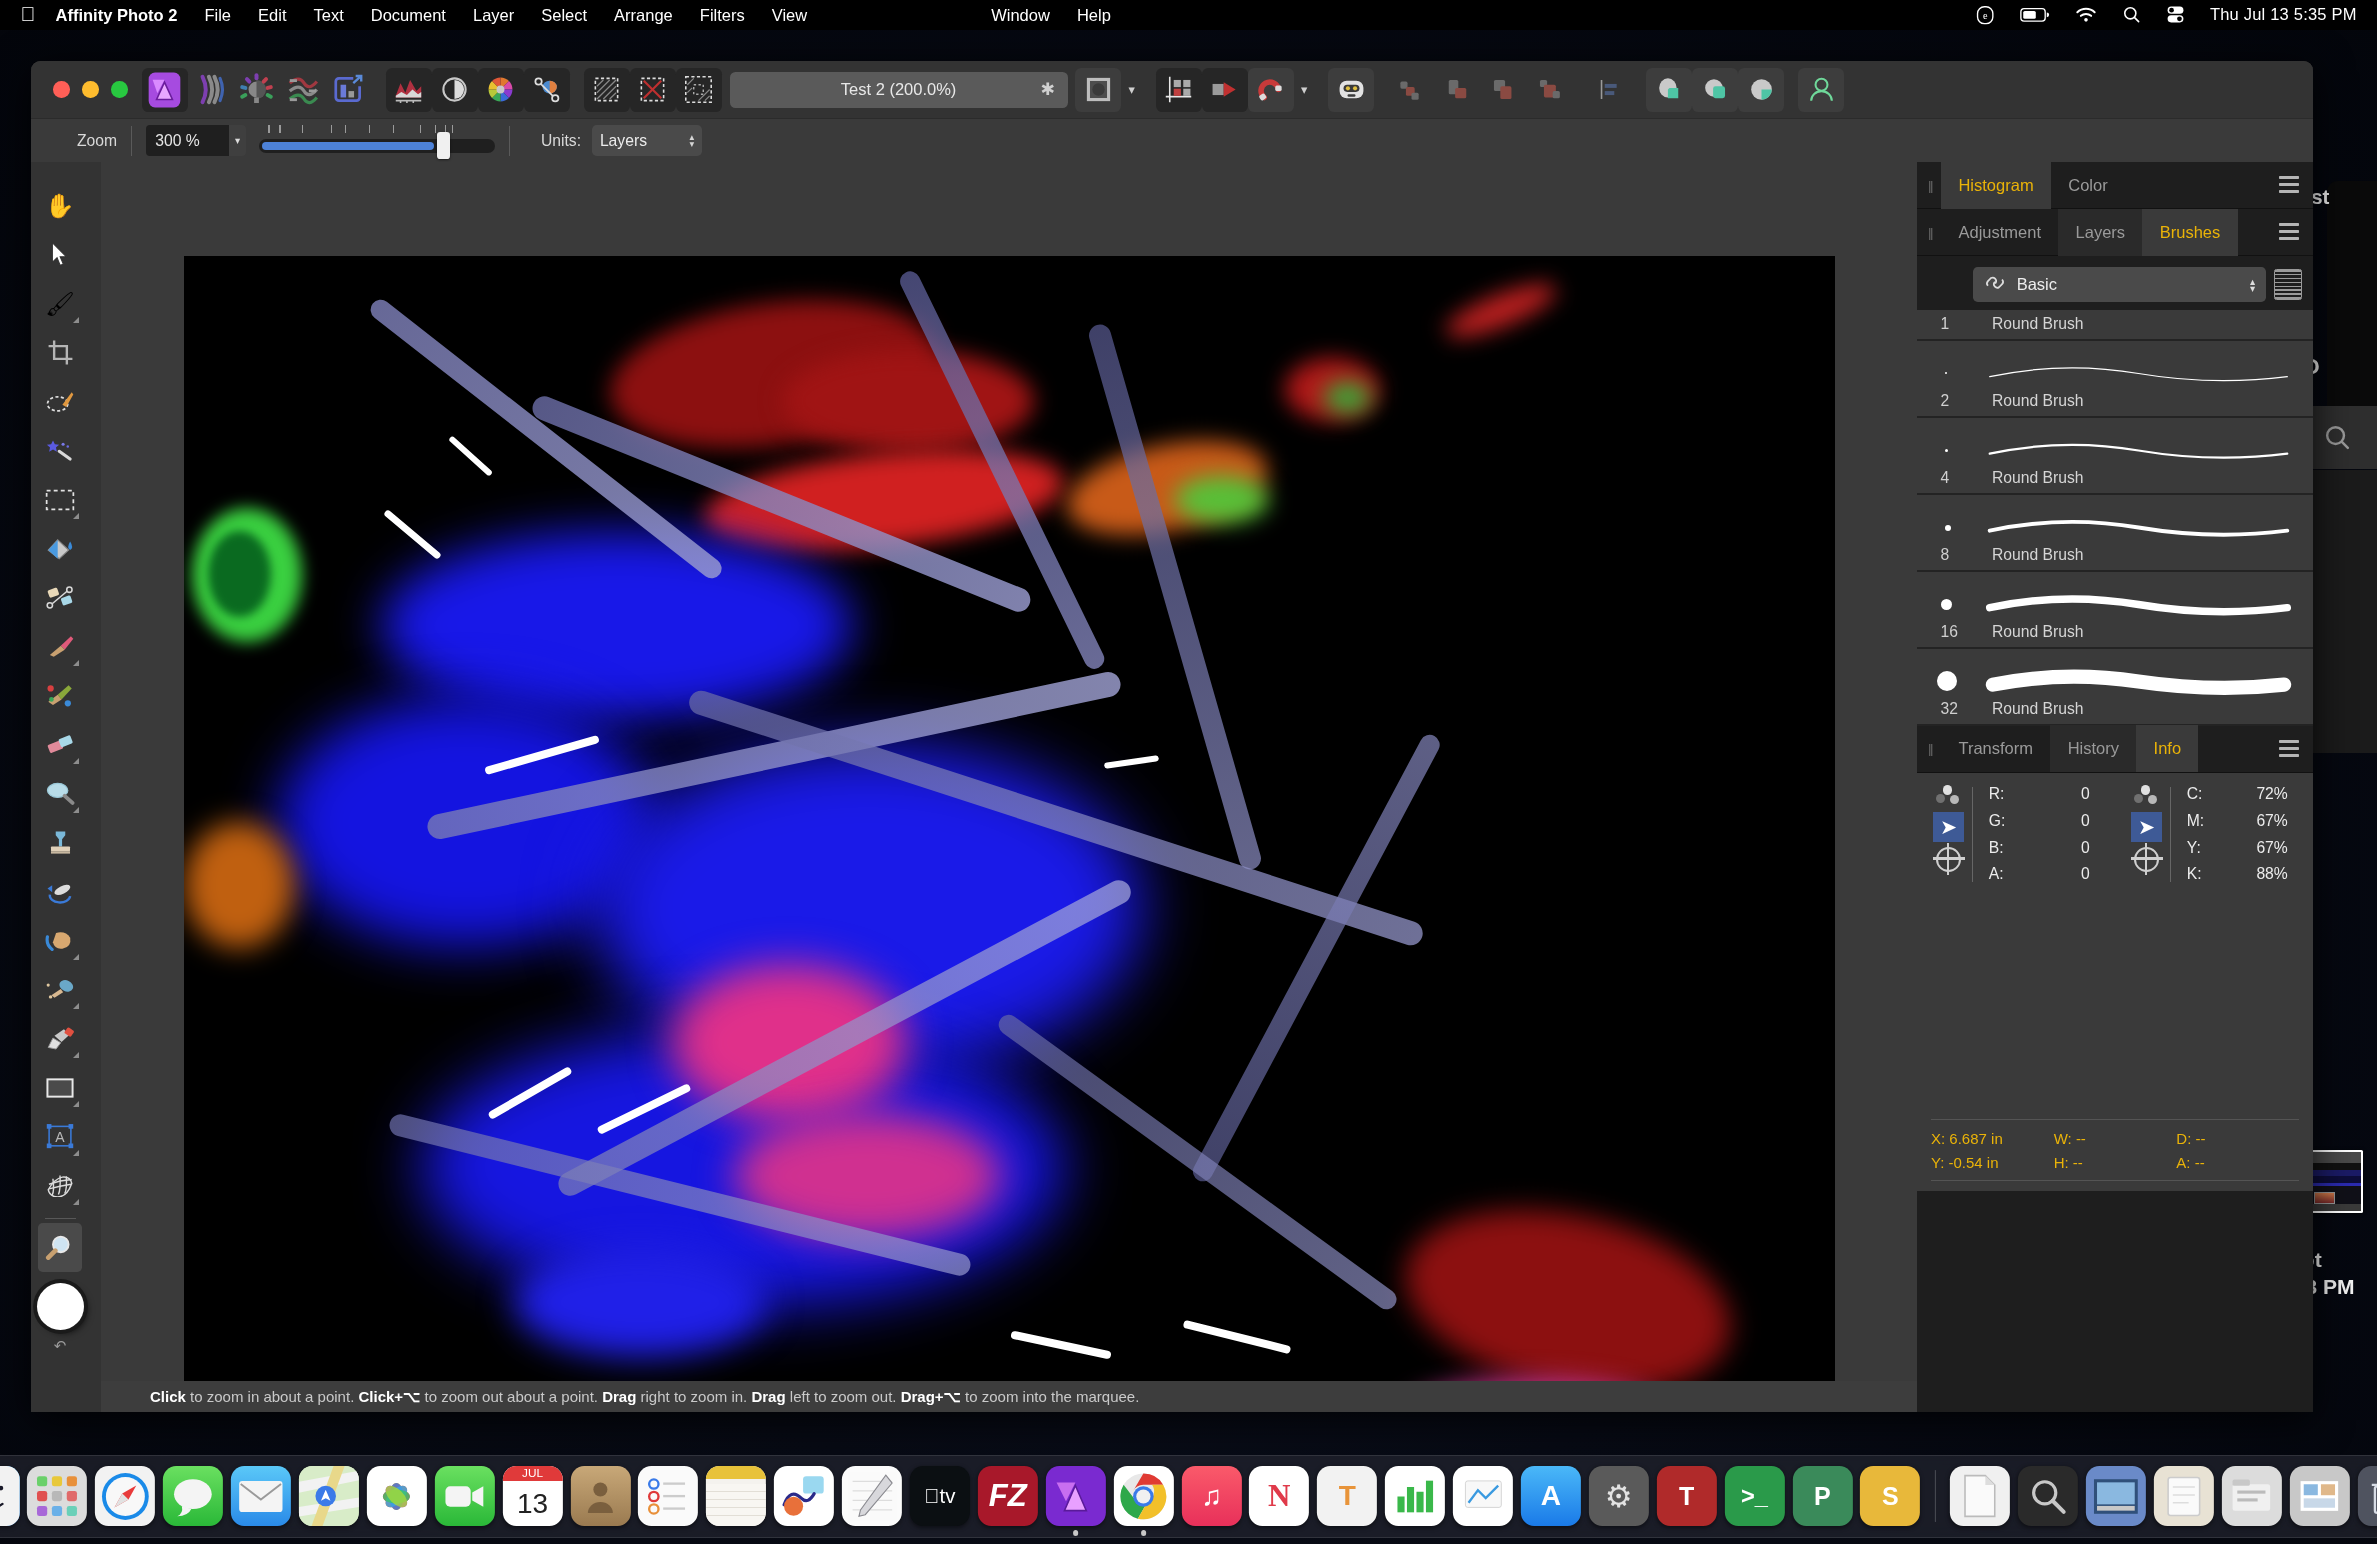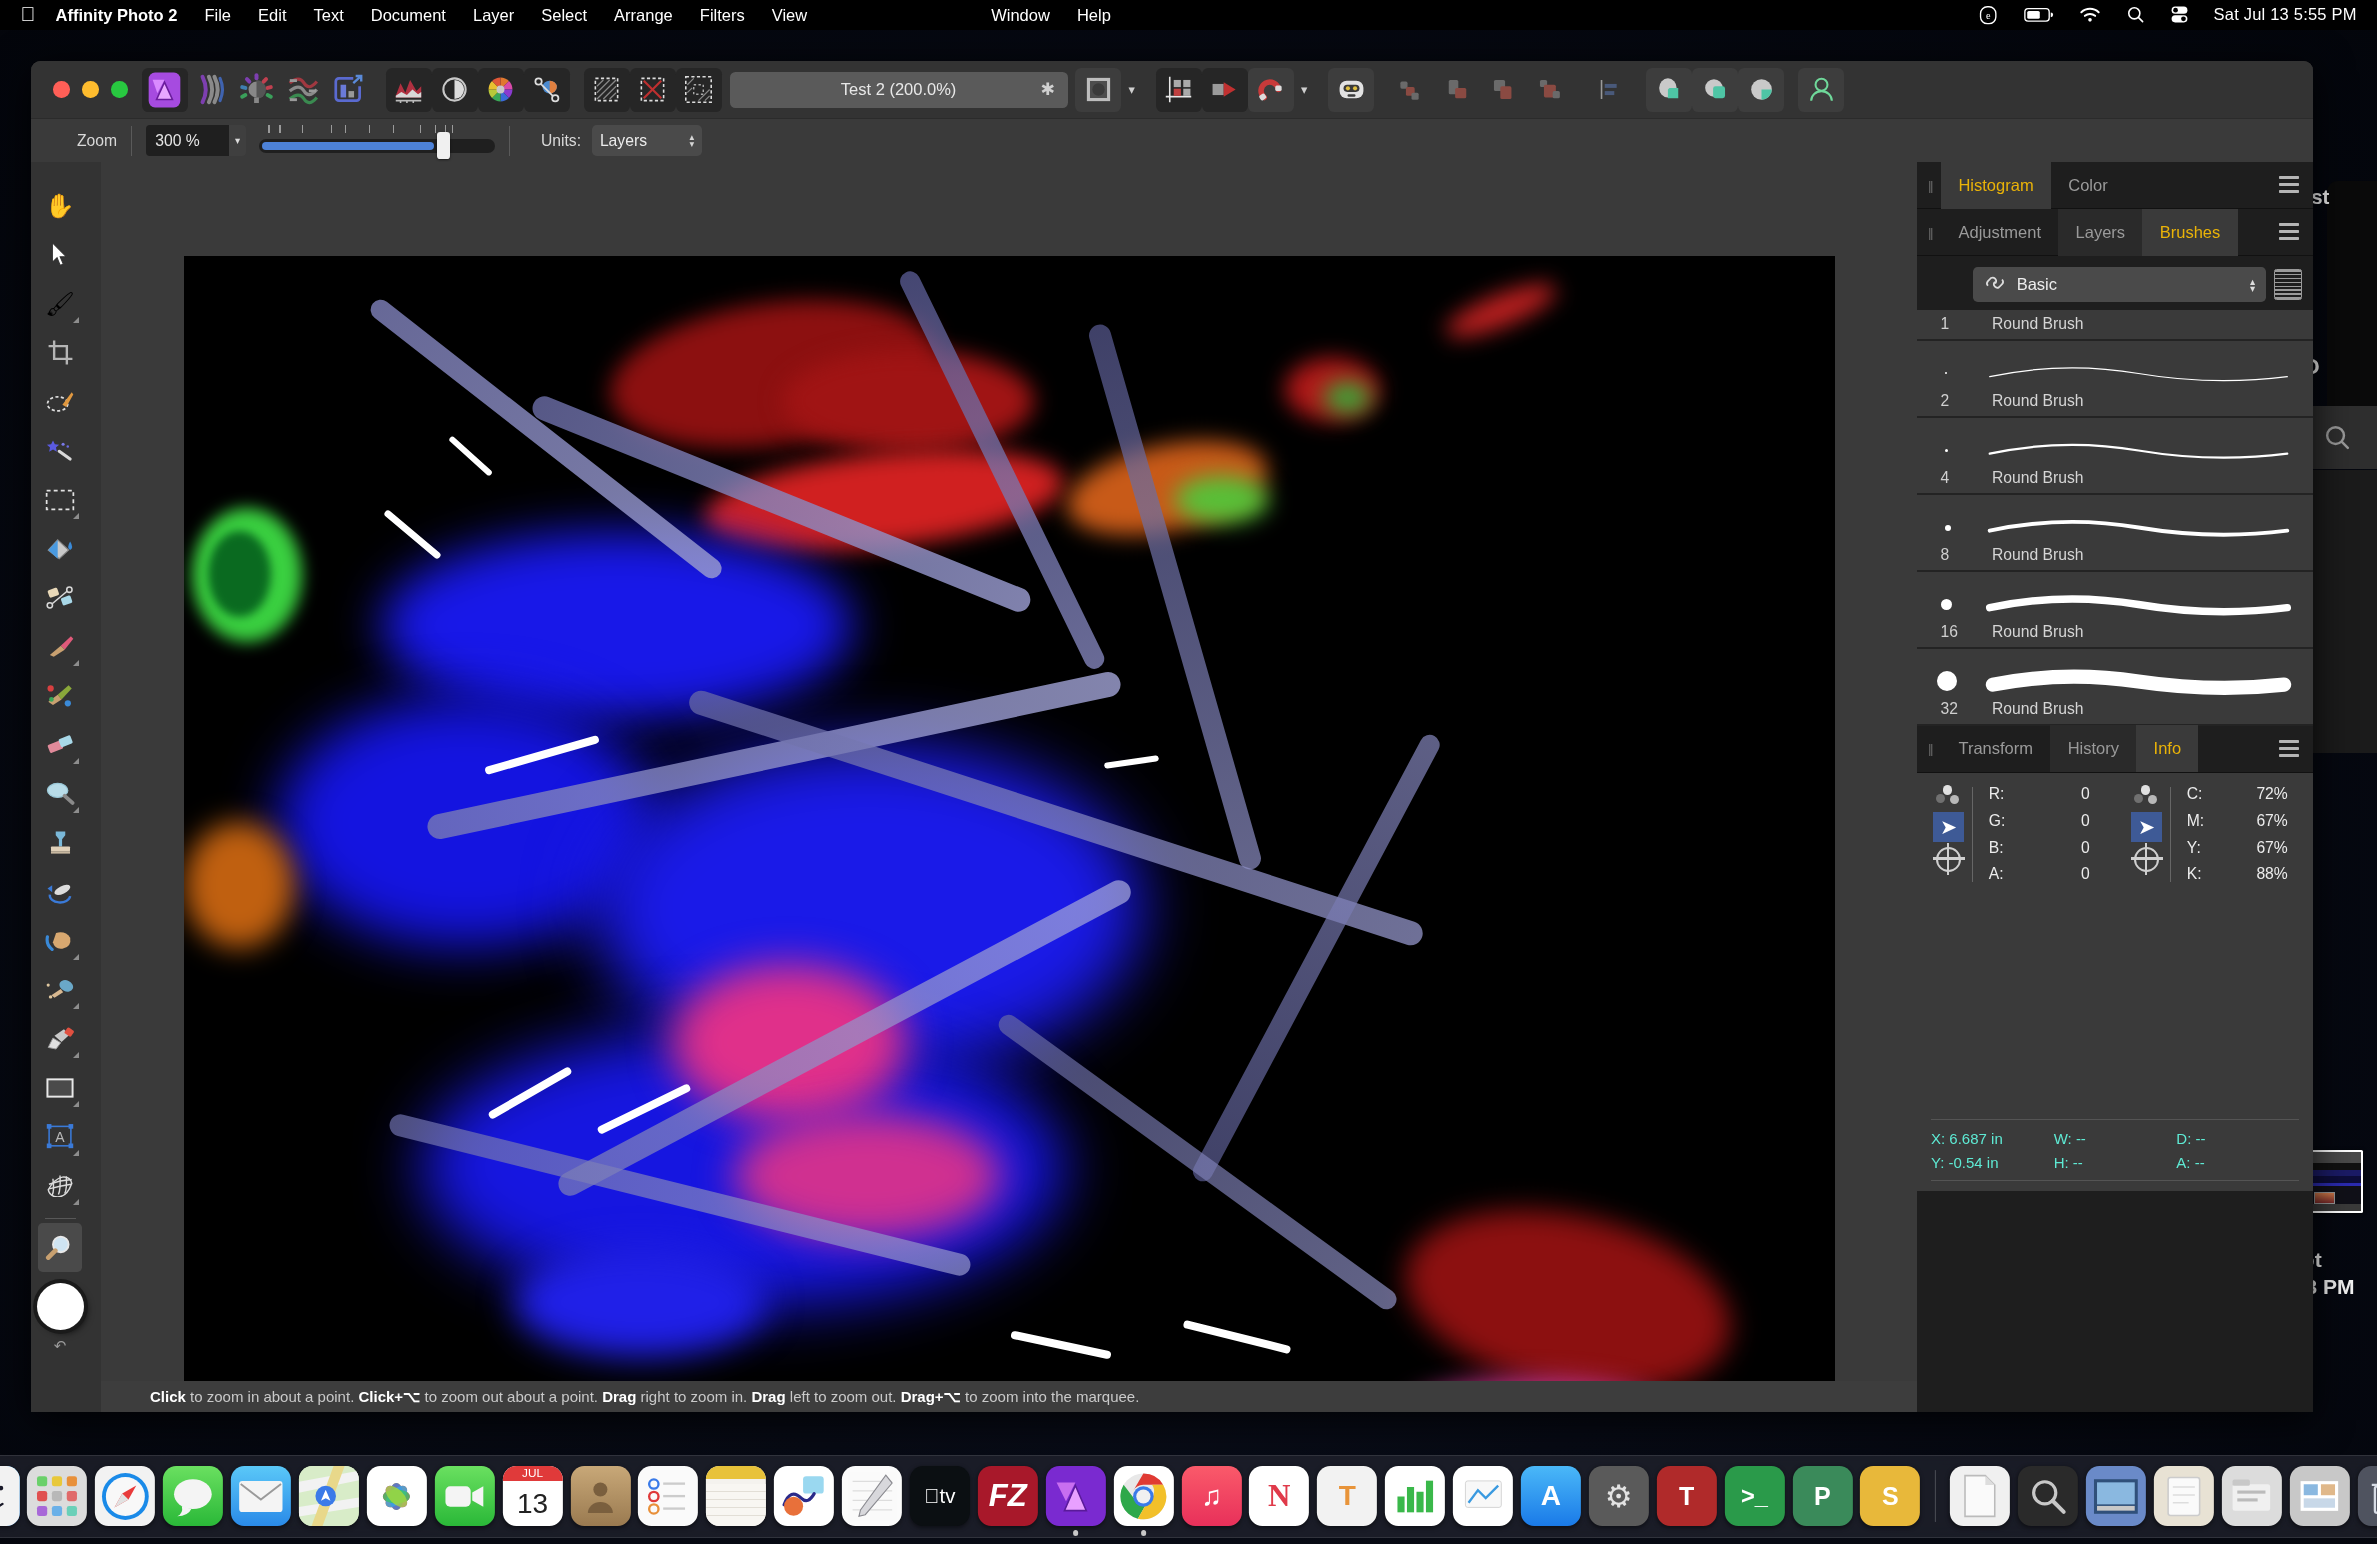--- a/index.html
+++ b/index.html
@@ -203,21 +203,21 @@
   .ico-target::after { top:-5.5px; bottom:-5.5px; left:8.6px; width:2.4px; }
   .info-vsep { width:0.8px; background:#666; align-self:stretch; margin:1.6px 9.4px 1.6px 0; }
   .info-rows { display:flex; flex-direction:column; gap:8.6px; color:#ececec; font-size:15.7px; }
   .info-rows .r { display:flex; }
   .info-rows .k { width:41px; }
   .info-rows .v { width:60px; text-align:right; }
 
   #info-coords {
     border-top:0.8px solid #545454; border-bottom:0.8px solid #545454; margin:228px 14px 0;
     padding:9.4px 0; display:grid; grid-template-columns:1fr 1fr 1fr; row-gap:7px;
-    color:#5eead4; font-size:15px;
+    color:#eab308; font-size:15px;
   }
   #info-meta { text-align:center; color:#c9c9c9; font-size:15.7px; padding-top:14px; line-height:27px; }
 
   
   #dock {
     position:absolute; left:50%; transform:translateX(-50%); bottom:6.3px;
     height:83px; background:rgba(38,40,52,.62); border-radius:20.4px;
     border:0.8px solid rgba(255,255,255,.10);
     display:flex; align-items:center; padding:0 11px; gap:7.9px;
     backdrop-filter: blur(7.9px); z-index:40;
@@ -300,21 +300,21 @@
         </svg>
       </span>
       <span class="mb-icon">
         <svg width="19" height="19" viewBox="0 0 24 24">
           <rect x="2" y="2" width="20" height="9" rx="4.5" fill="#fff"></rect>
           <circle cx="7" cy="6.5" r="3" fill="#000"></circle>
           <rect x="2" y="13" width="20" height="9" rx="4.5" fill="#fff"></rect>
           <circle cx="17" cy="17.5" r="3" fill="#000"></circle>
         </svg>
       </span>
-      <span id="clock">Sat Jul 13  5:55 PM</span>
+      <span id="clock">Thu Jul 13  5:35 PM</span>
     </div>
   </div>
 
   <div id="appwin">
 
     <div id="toolbar">
       <div class="traffic">
         <span class="tl r"></span>
         <span class="tl y"></span>
         <span class="tl g"></span>

